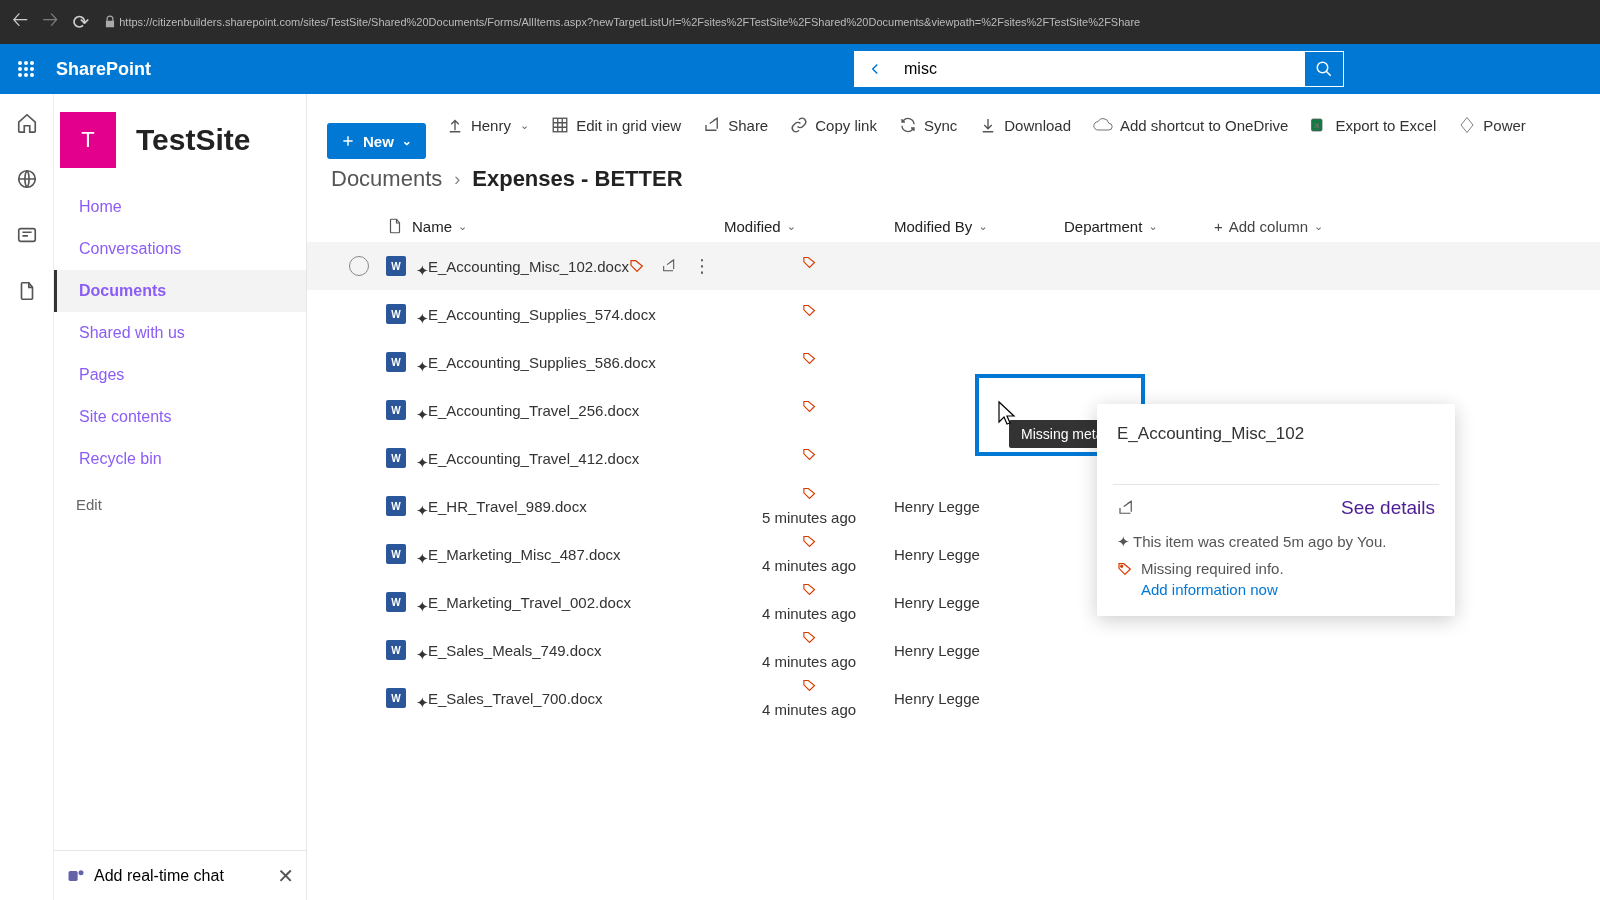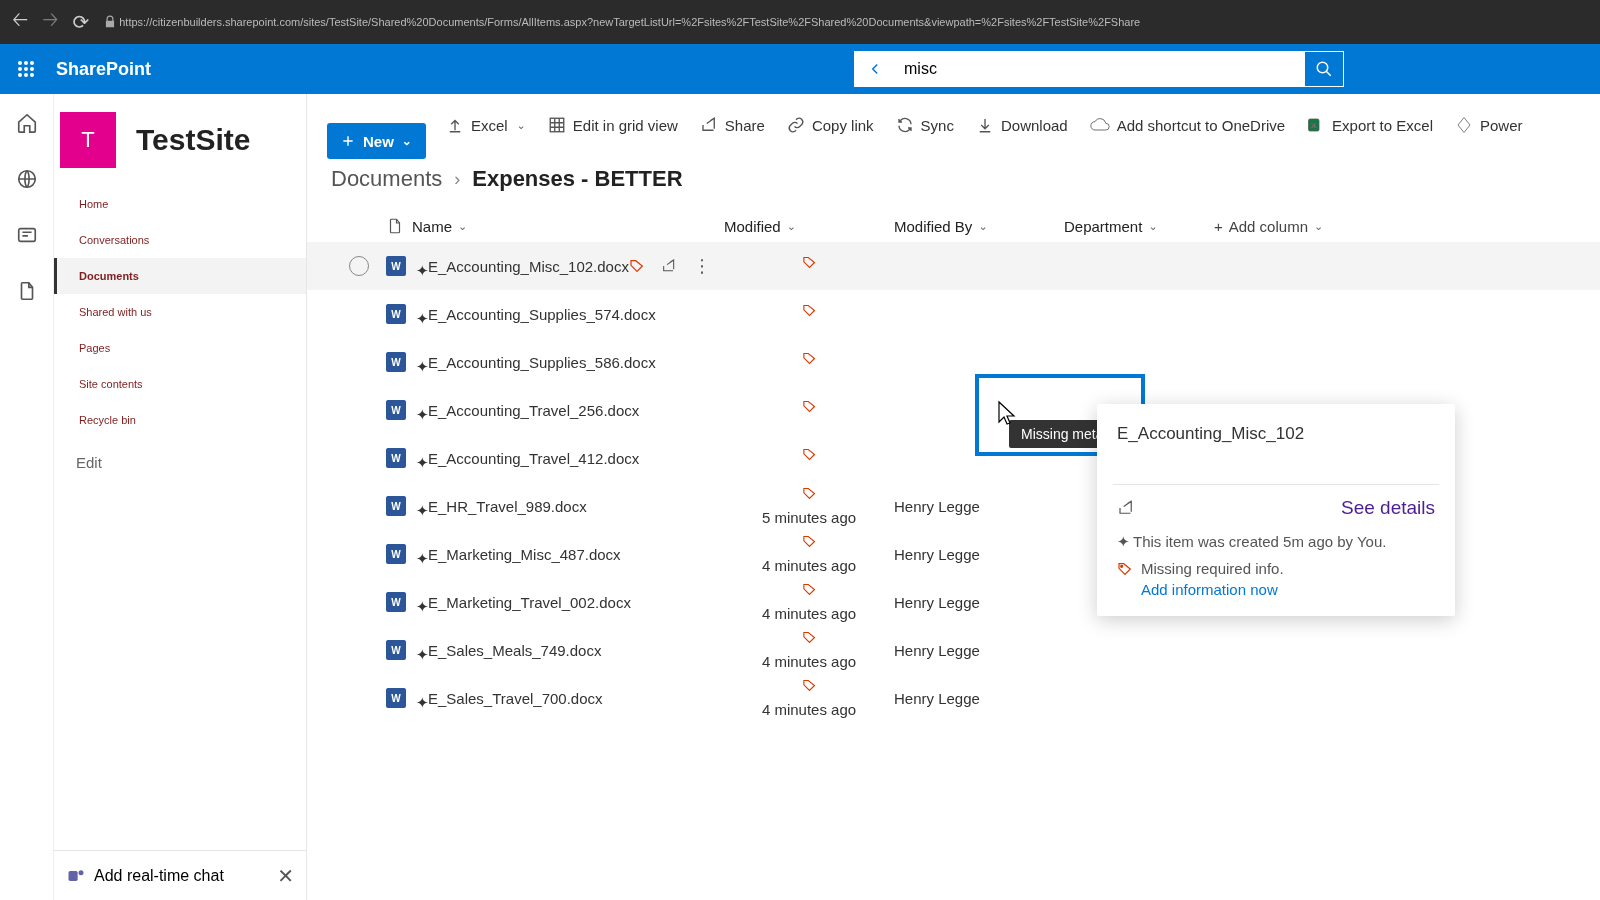--- a/index.html
+++ b/index.html
@@ -29,21 +29,21 @@
 .sidebar { width: 253px; background: #fff; border-right: 1px solid #e6e6e6; position:relative;}
 .main { flex: 1; background: #fff; position: relative; }
 
 
 .site-header { display: flex; align-items: center; padding: 18px 20px 10px 0; }
 .site-logo { width: 56px; height: 56px; background: #e3008c; color: #fff; display:flex;align-items:center;justify-content:center;font-size:22px;margin-left:6px;}
 .site-title { font-size: 30px; font-weight: 600; margin-left: 20px; color:#222;}
 
 
 .nav{margin-top:8px;}
-.nav-item { padding: 12px 22px; font-size: 11px; color: #7f1d1d; cursor: pointer; border-left: 3px solid transparent;}
+.nav-item { padding: 12px 22px; font-size: 16px; color: #8b5cf6; cursor: pointer; border-left: 3px solid transparent;}
 .nav-item.active { font-weight: 600; background:#f3f3f3;border-left:3px solid #333;}
 .nav-edit { padding: 12px 22px; font-size: 15px; color: #666; margin-top:4px;cursor:pointer;}
 
 .chat-prompt{position:absolute;bottom:0;left:0;right:0;height:50px;border-top:1px solid #e5e5e5;display:flex;align-items:center;padding:0 12px;font-size:16px;gap:8px;}
 .chat-prompt .x{margin-left:auto;font-size:20px;color:#555;cursor:pointer;}
 
 
 .cmd-bar { height: 48px; display: flex; align-items: center; padding: 14px 20px 0 20px; gap: 18px; font-size: 15px; color:#333;}
 .cmd-new { background: #0078d4; color: #fff; height: 36px; padding: 0 14px; display:flex;align-items:center;gap:8px;border-radius:3px;font-weight:600;cursor:pointer;margin-top:32px;}
 .cmd-new .chev{font-size:12px;}
@@ -196,21 +196,21 @@
         <svg width="14" height="14" viewBox="0 0 24 24" stroke="#fff" stroke-width="2.5">
             <path d="M12 4v16M4 12h16"></path>
           </svg>
         <span>New</span>
           <span class="chev">⌄</span>
       </div>
       <div class="cmd-item">
           <svg width="18" height="18" viewBox="0 0 24 24" stroke-width="1.8">
             <path d="M12 19V6M7 11l5-5 5 5M5 21h14"></path>
           </svg>
-          <span>Excel</span>
+          <span>Henry</span>
           <span class="dd">⌄</span>
         </div>
       <div class="cmd-item">
           <svg width="18" height="18" viewBox="0 0 24 24" stroke-width="1.8">
             <rect x="3" y="3" width="18" height="18"></rect>
             <path d="M3 9h18M3 15h18M9 3v18M15 3v18"></path>
           </svg>
           <span>Edit in grid view</span>
         </div>
       <div class="cmd-item">

